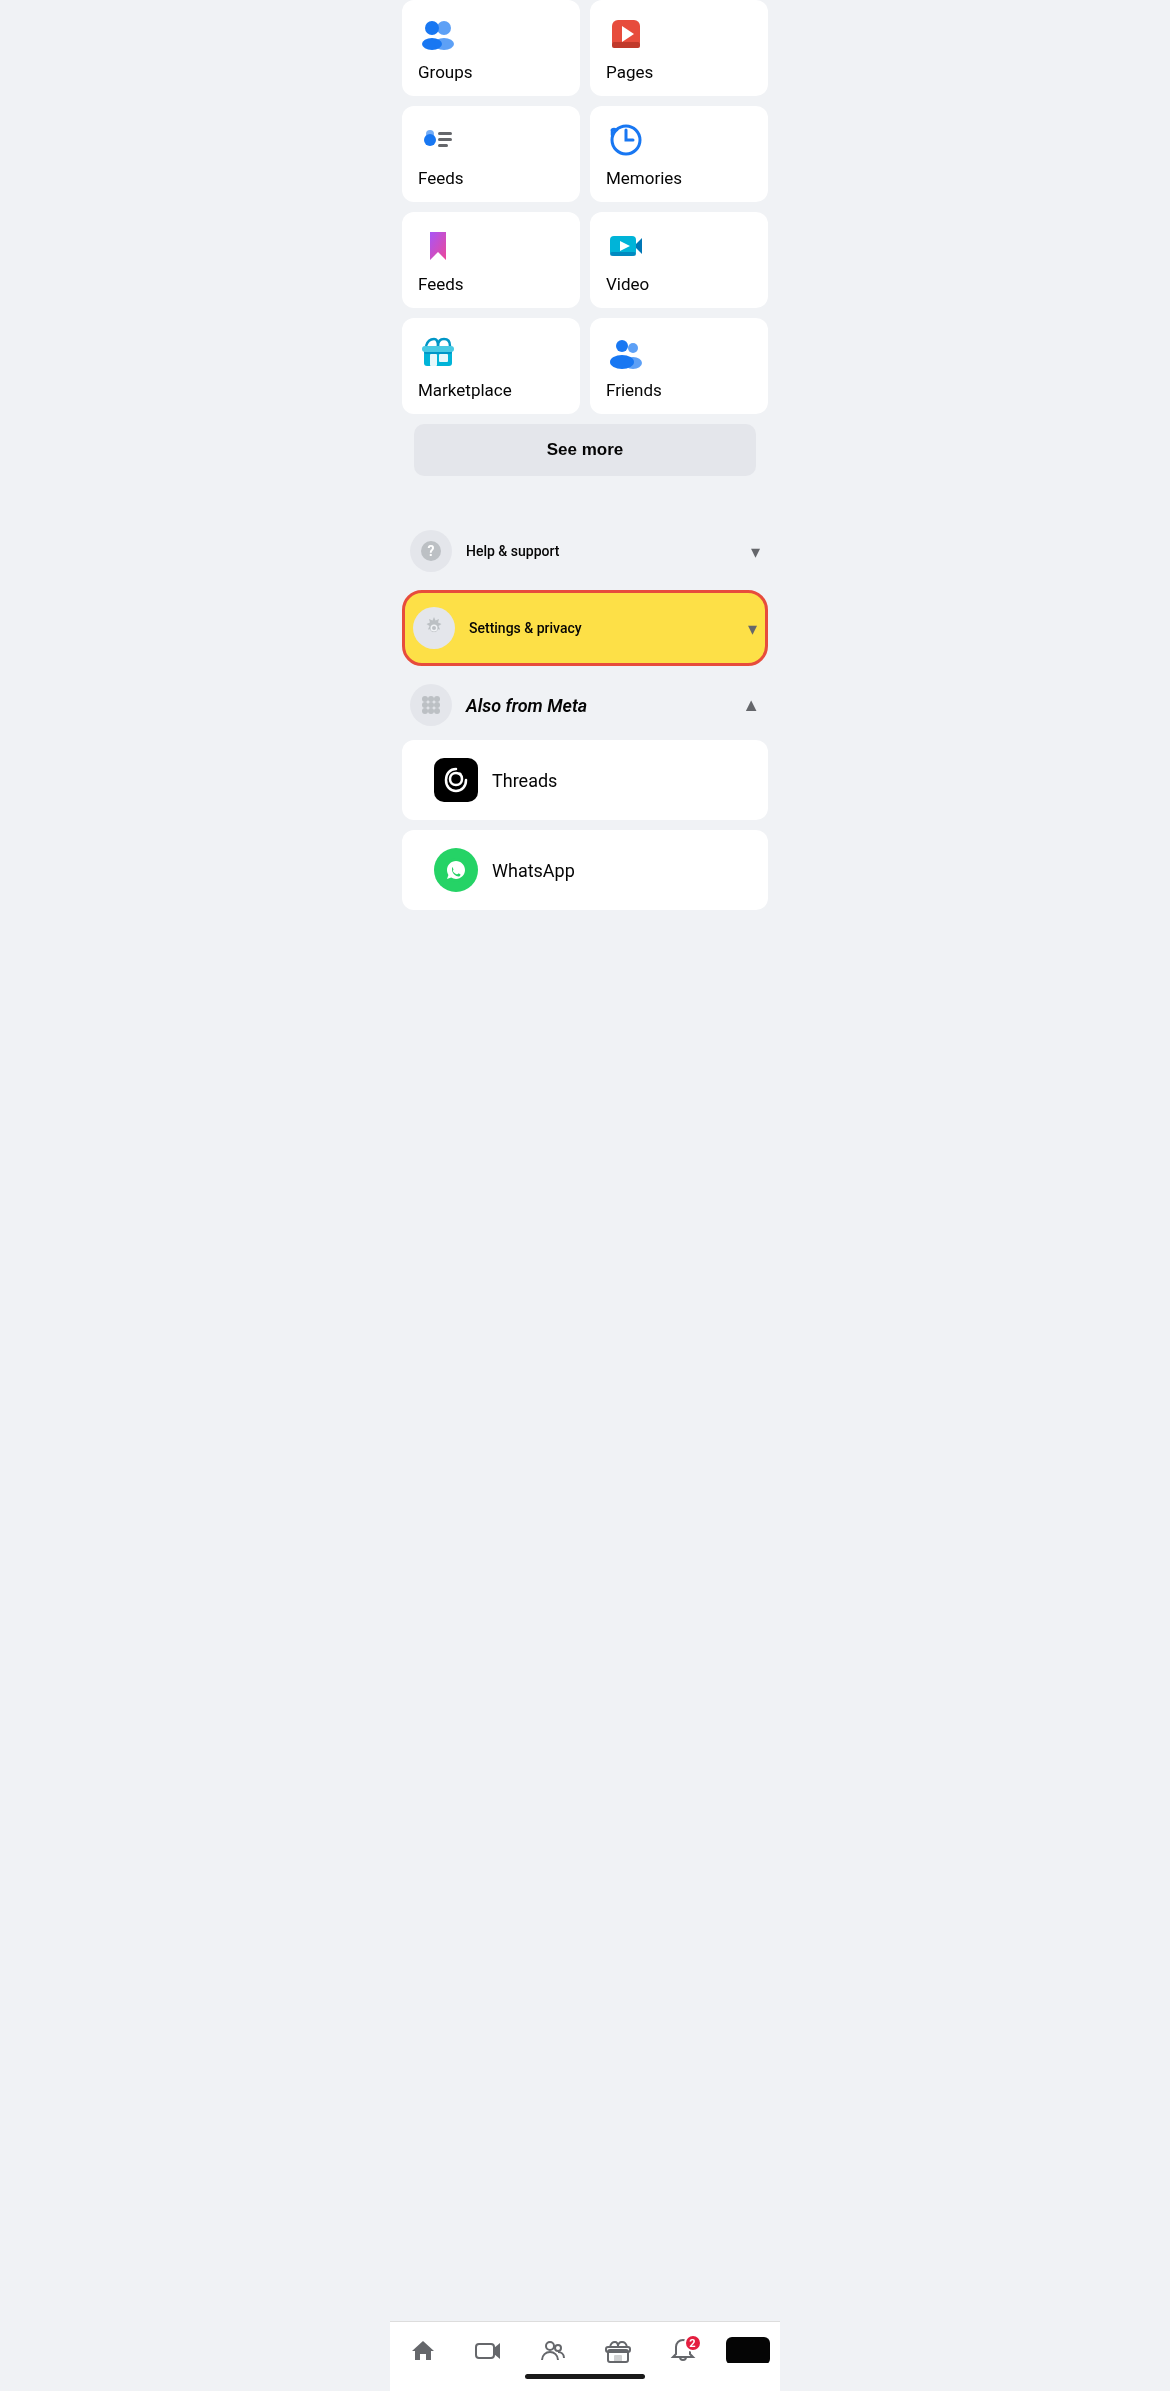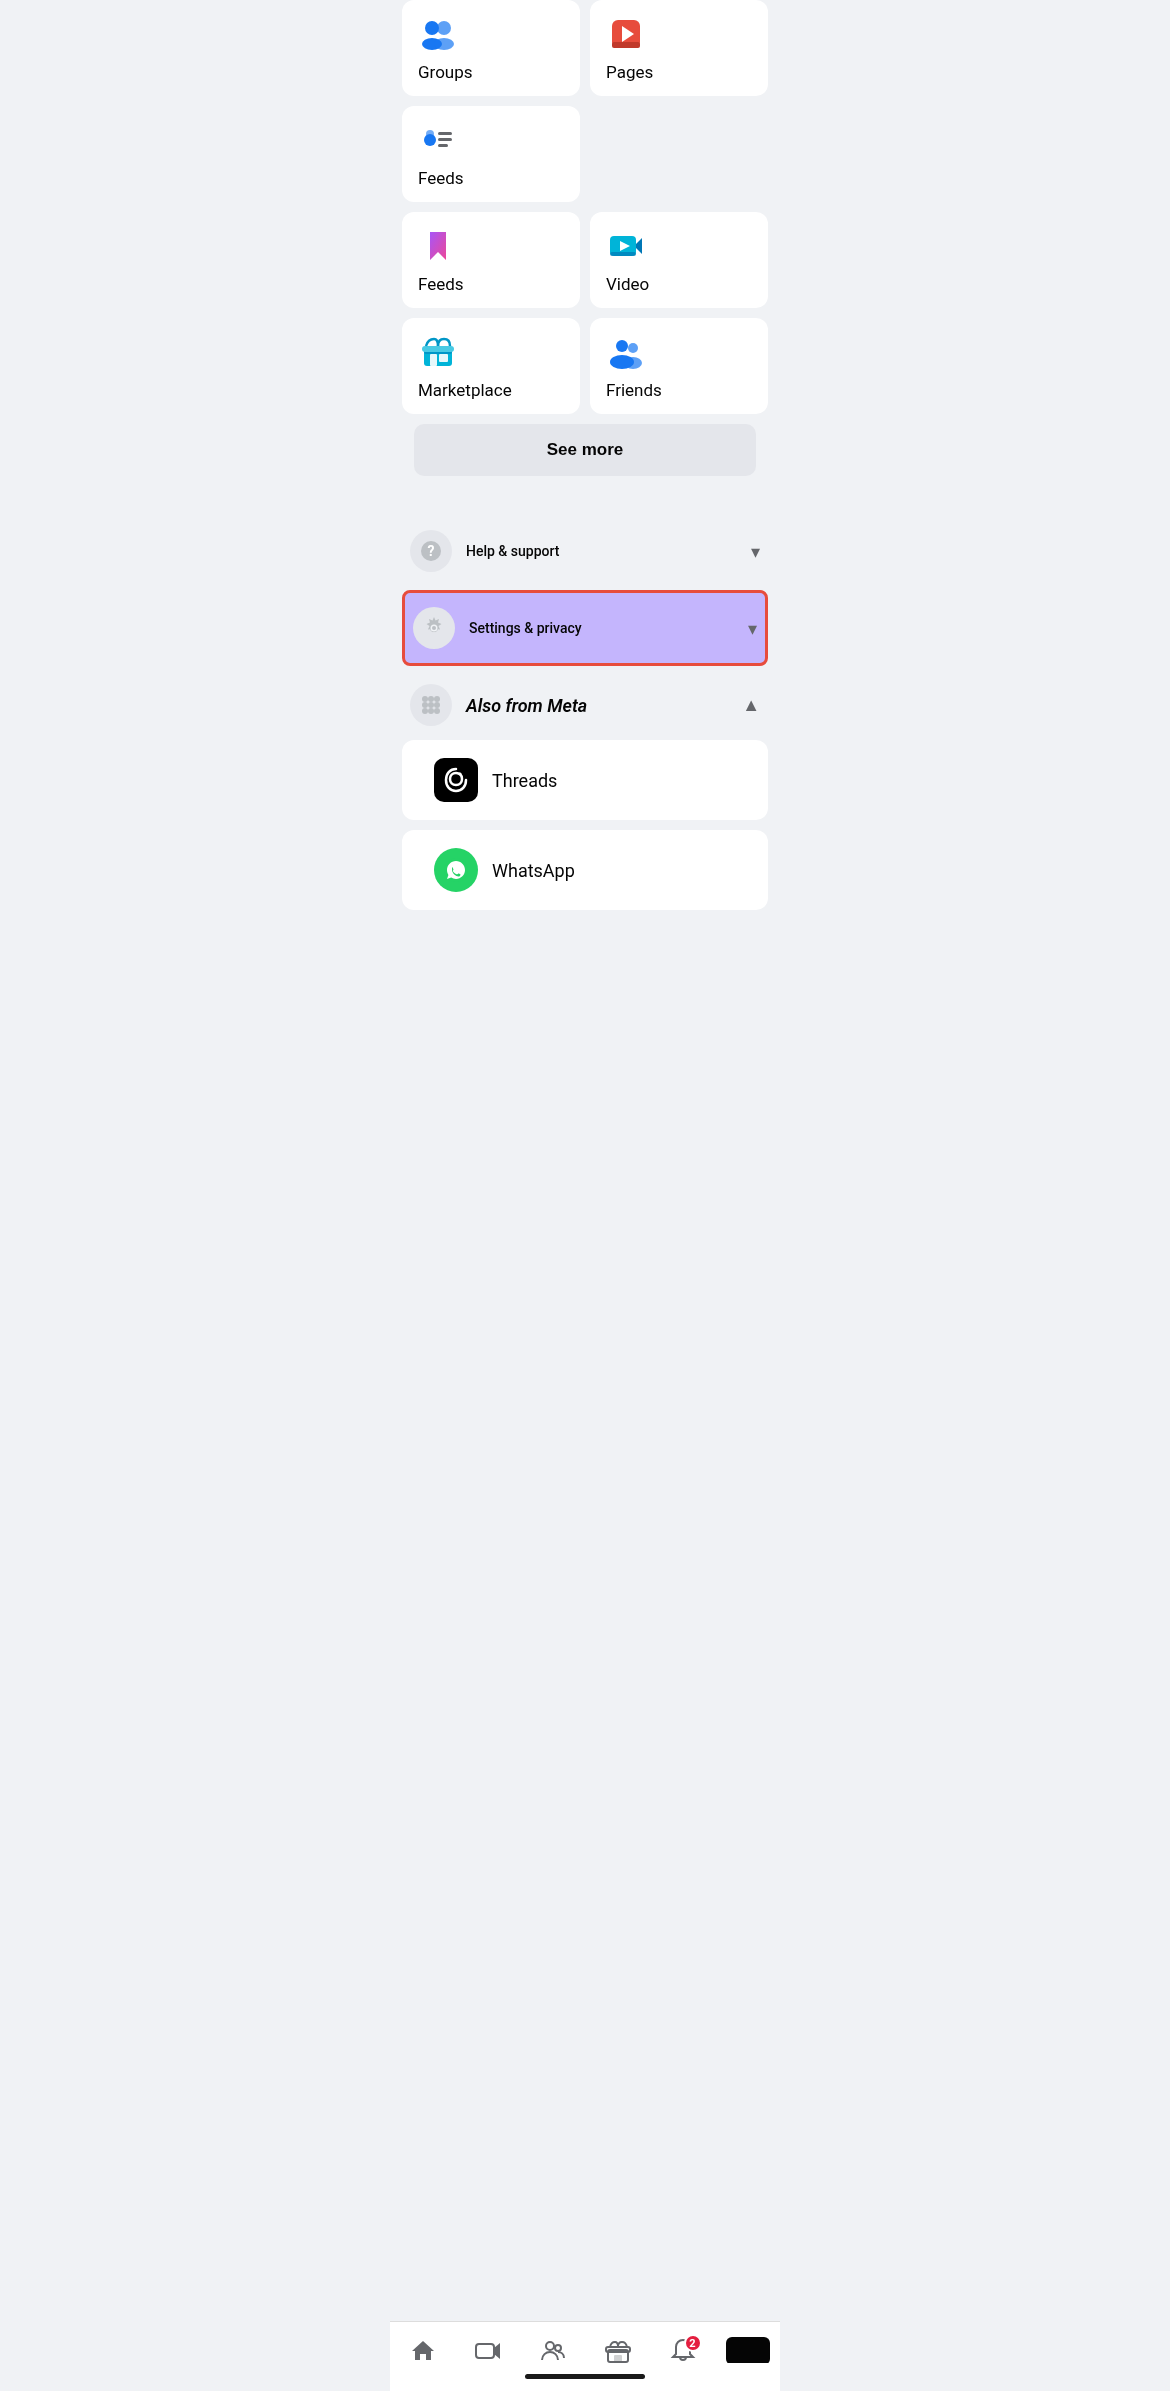--- a/index.html
+++ b/index.html
@@ -83,22 +83,22 @@
       display: flex;
       align-items: center;
       padding: 14px 8px;
       background: #f0f2f5;
       cursor: pointer;
       position: relative;
     }
 
     .menu-item.highlighted {
       border: 3px solid #e74c3c;
-      border-radius: 8px;
-      background: #c4b5fd;
+      border-radius: 20px;
+      background: #fde047;
       margin: 4px 0;
       justify-content: space-between;
     }
 
     .menu-icon-wrap {
       width: 42px;
       height: 42px;
       border-radius: 50%;
       background: #e4e6eb;
       display: flex;
@@ -299,20 +299,32 @@
       <div class="icon-wrap">
         <svg width="36" height="36" viewBox="0 0 36 36">
           <circle cx="10" cy="18" r="6" fill="#1877f2"></circle>
           <circle cx="10" cy="12" r="4" fill="#1877f2" opacity="0.6"></circle>
           <rect x="18" y="10" width="14" height="3" rx="1.5" fill="#65676b"></rect>
           <rect x="18" y="16" width="14" height="3" rx="1.5" fill="#65676b"></rect>
           <rect x="18" y="22" width="10" height="3" rx="1.5" fill="#65676b"></rect>
         </svg>
       </div>
       <span class="cell-label">Feeds</span>
+    </div>
+    <div class="grid-cell">
+      <div class="icon-wrap">
+        <svg width="36" height="36" viewBox="0 0 36 36">
+          <circle cx="18" cy="18" r="14" fill="none" stroke="#1877f2" stroke-width="3"></circle>
+          <polyline points="18,8 18,18 25,18" fill="none" stroke="#1877f2" stroke-width="3" stroke-linecap="round"></polyline>
+          <path d="M8 8 Q6 6 4 8" fill="none" stroke="#1877f2" stroke-width="2.5" stroke-linecap="round"></path>
+          <path d="M4 8 L4 13" fill="none" stroke="#1877f2" stroke-width="2.5" stroke-linecap="round"></path>
+          <path d="M4 8 L9 8" fill="none" stroke="#1877f2" stroke-width="2.5" stroke-linecap="round"></path>
+        </svg>
+      </div>
+      <span class="cell-label">Memories</span>
     </div>
   </div>
 
   <div class="grid-row">
     <div class="grid-cell">
       <div class="icon-wrap">
         <svg width="36" height="36" viewBox="0 0 36 36">
           <defs>
             <linearGradient id="savedGrad" x1="0" y1="0" x2="1" y2="1">
               <stop offset="0%" stop-color="#a855f7"></stop>

